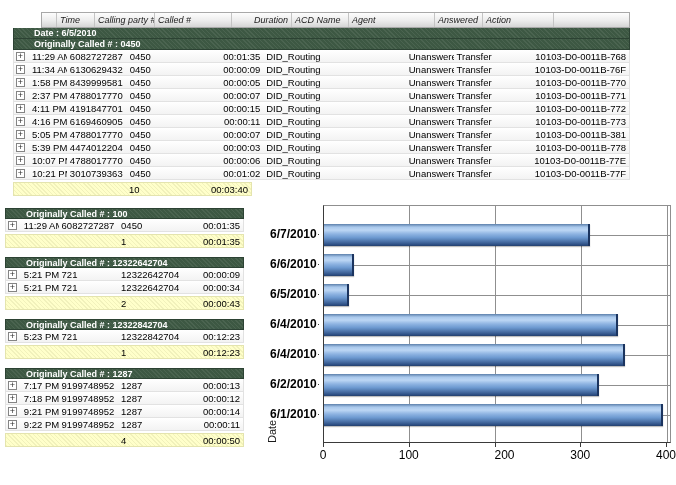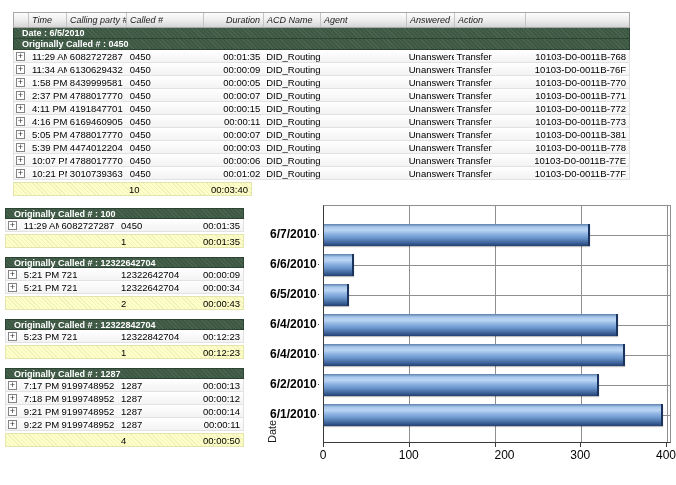--- a/index.html
+++ b/index.html
@@ -5,26 +5,26 @@
   html,body{margin:0;padding:0;}
   body{
     width:676px;height:485px;position:relative;background:#fff;
     font-family:"Liberation Sans",sans-serif;color:#000;overflow:hidden;
   }
   
   #main-table{position:absolute;left:13px;top:12px;width:617px;}
   .header-row{
     display:flex;height:16px;box-sizing:border-box;align-items:center;
     background:linear-gradient(180deg,#fdfdfd 0%,#ececec 55%,#d5d5d5 100%);
-    border:1px solid #a8a8a8;font-style:italic;font-size:9px;color:#1a1a1a;
+    border:1px solid #a8a8a8;font-style:italic;font-size:9px;color:#1a1a1a;margin-left:28px;
   }
   .hcell{box-sizing:border-box;height:100%;display:flex;align-items:center;
     padding:0 3px;border-right:1px solid #c4c4c4;overflow:hidden;white-space:nowrap;}
   .band{
-    height:11px;box-sizing:border-box;display:flex;align-items:center;padding:0 8px;
+    height:11px;box-sizing:border-box;display:flex;align-items:center;padding:0 20px;
     font-size:9px;font-weight:bold;color:#fff;white-space:nowrap;
     background:repeating-linear-gradient(45deg,rgba(255,255,255,0.07) 0 1px,transparent 1px 3px),#3d5843;
     border:1px solid #2c4233;border-top:none;
   }
   .row{
     display:flex;height:13px;box-sizing:border-box;align-items:center;font-size:9.5px;
     background:linear-gradient(180deg,#ffffff 0%,#f3f3f3 100%);
     border:1px solid #e2e2e2;border-top:none;white-space:nowrap;
   }
   .cell{box-sizing:border-box;height:100%;display:flex;align-items:center;

